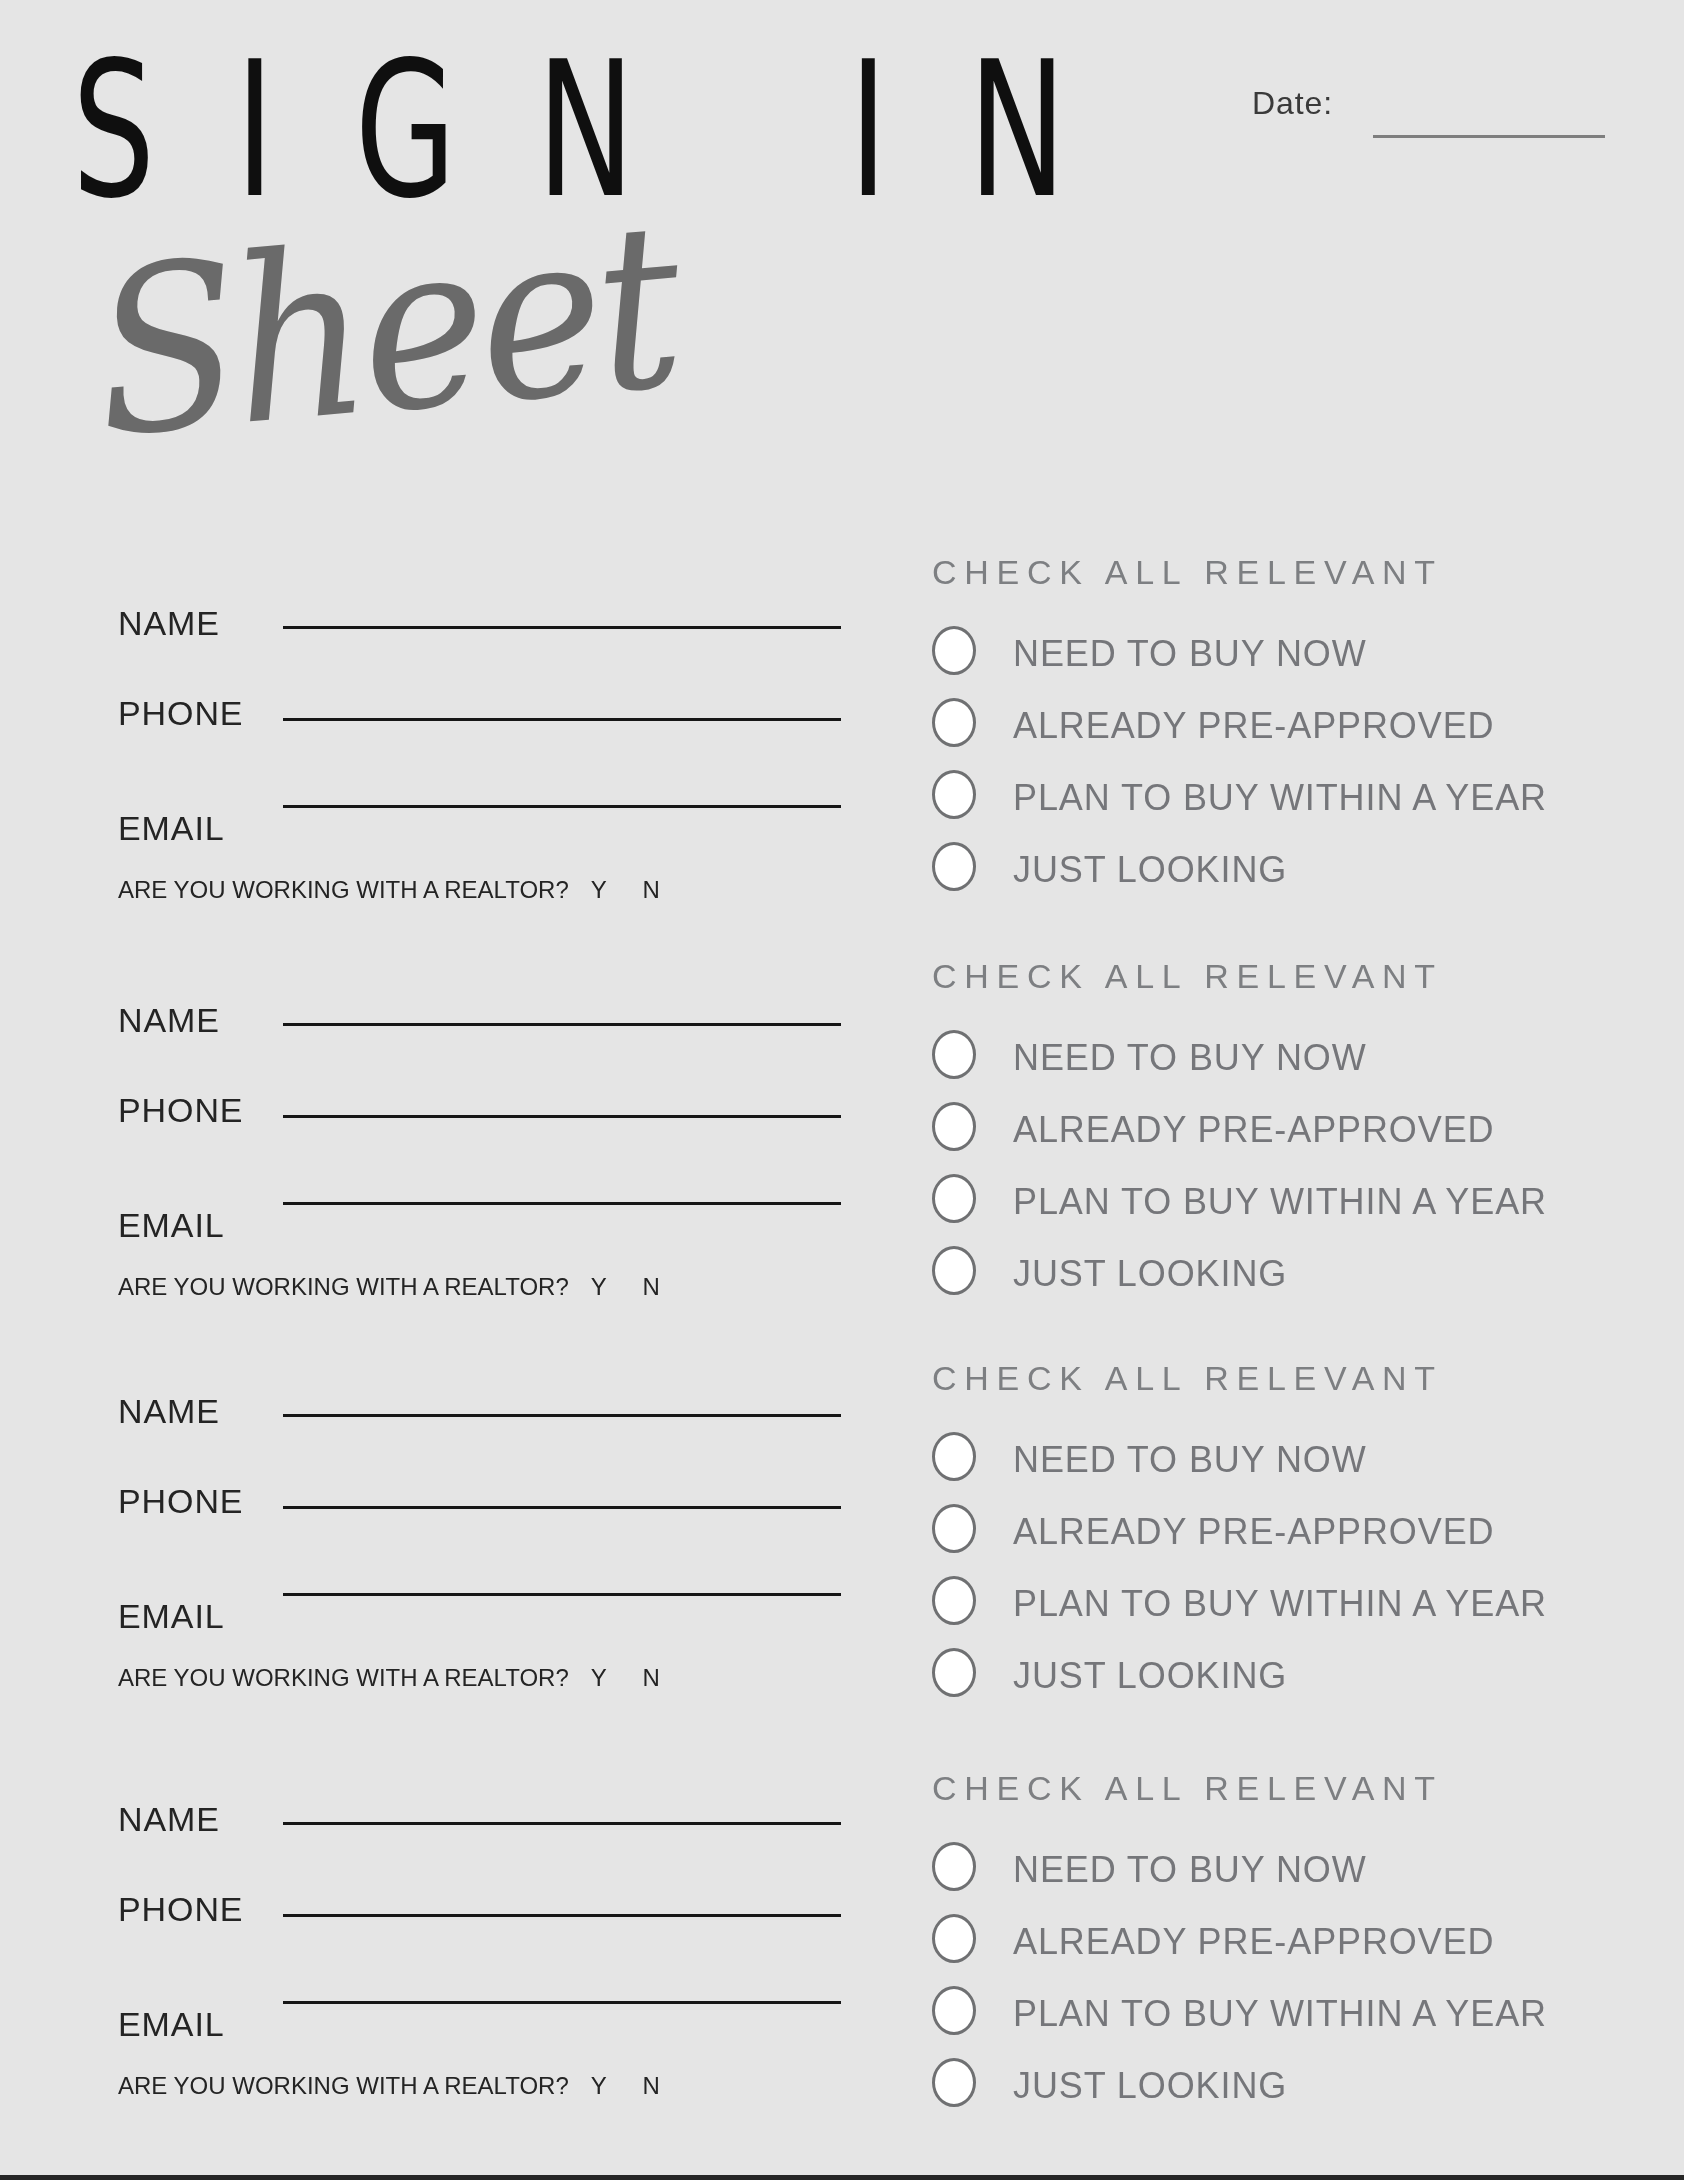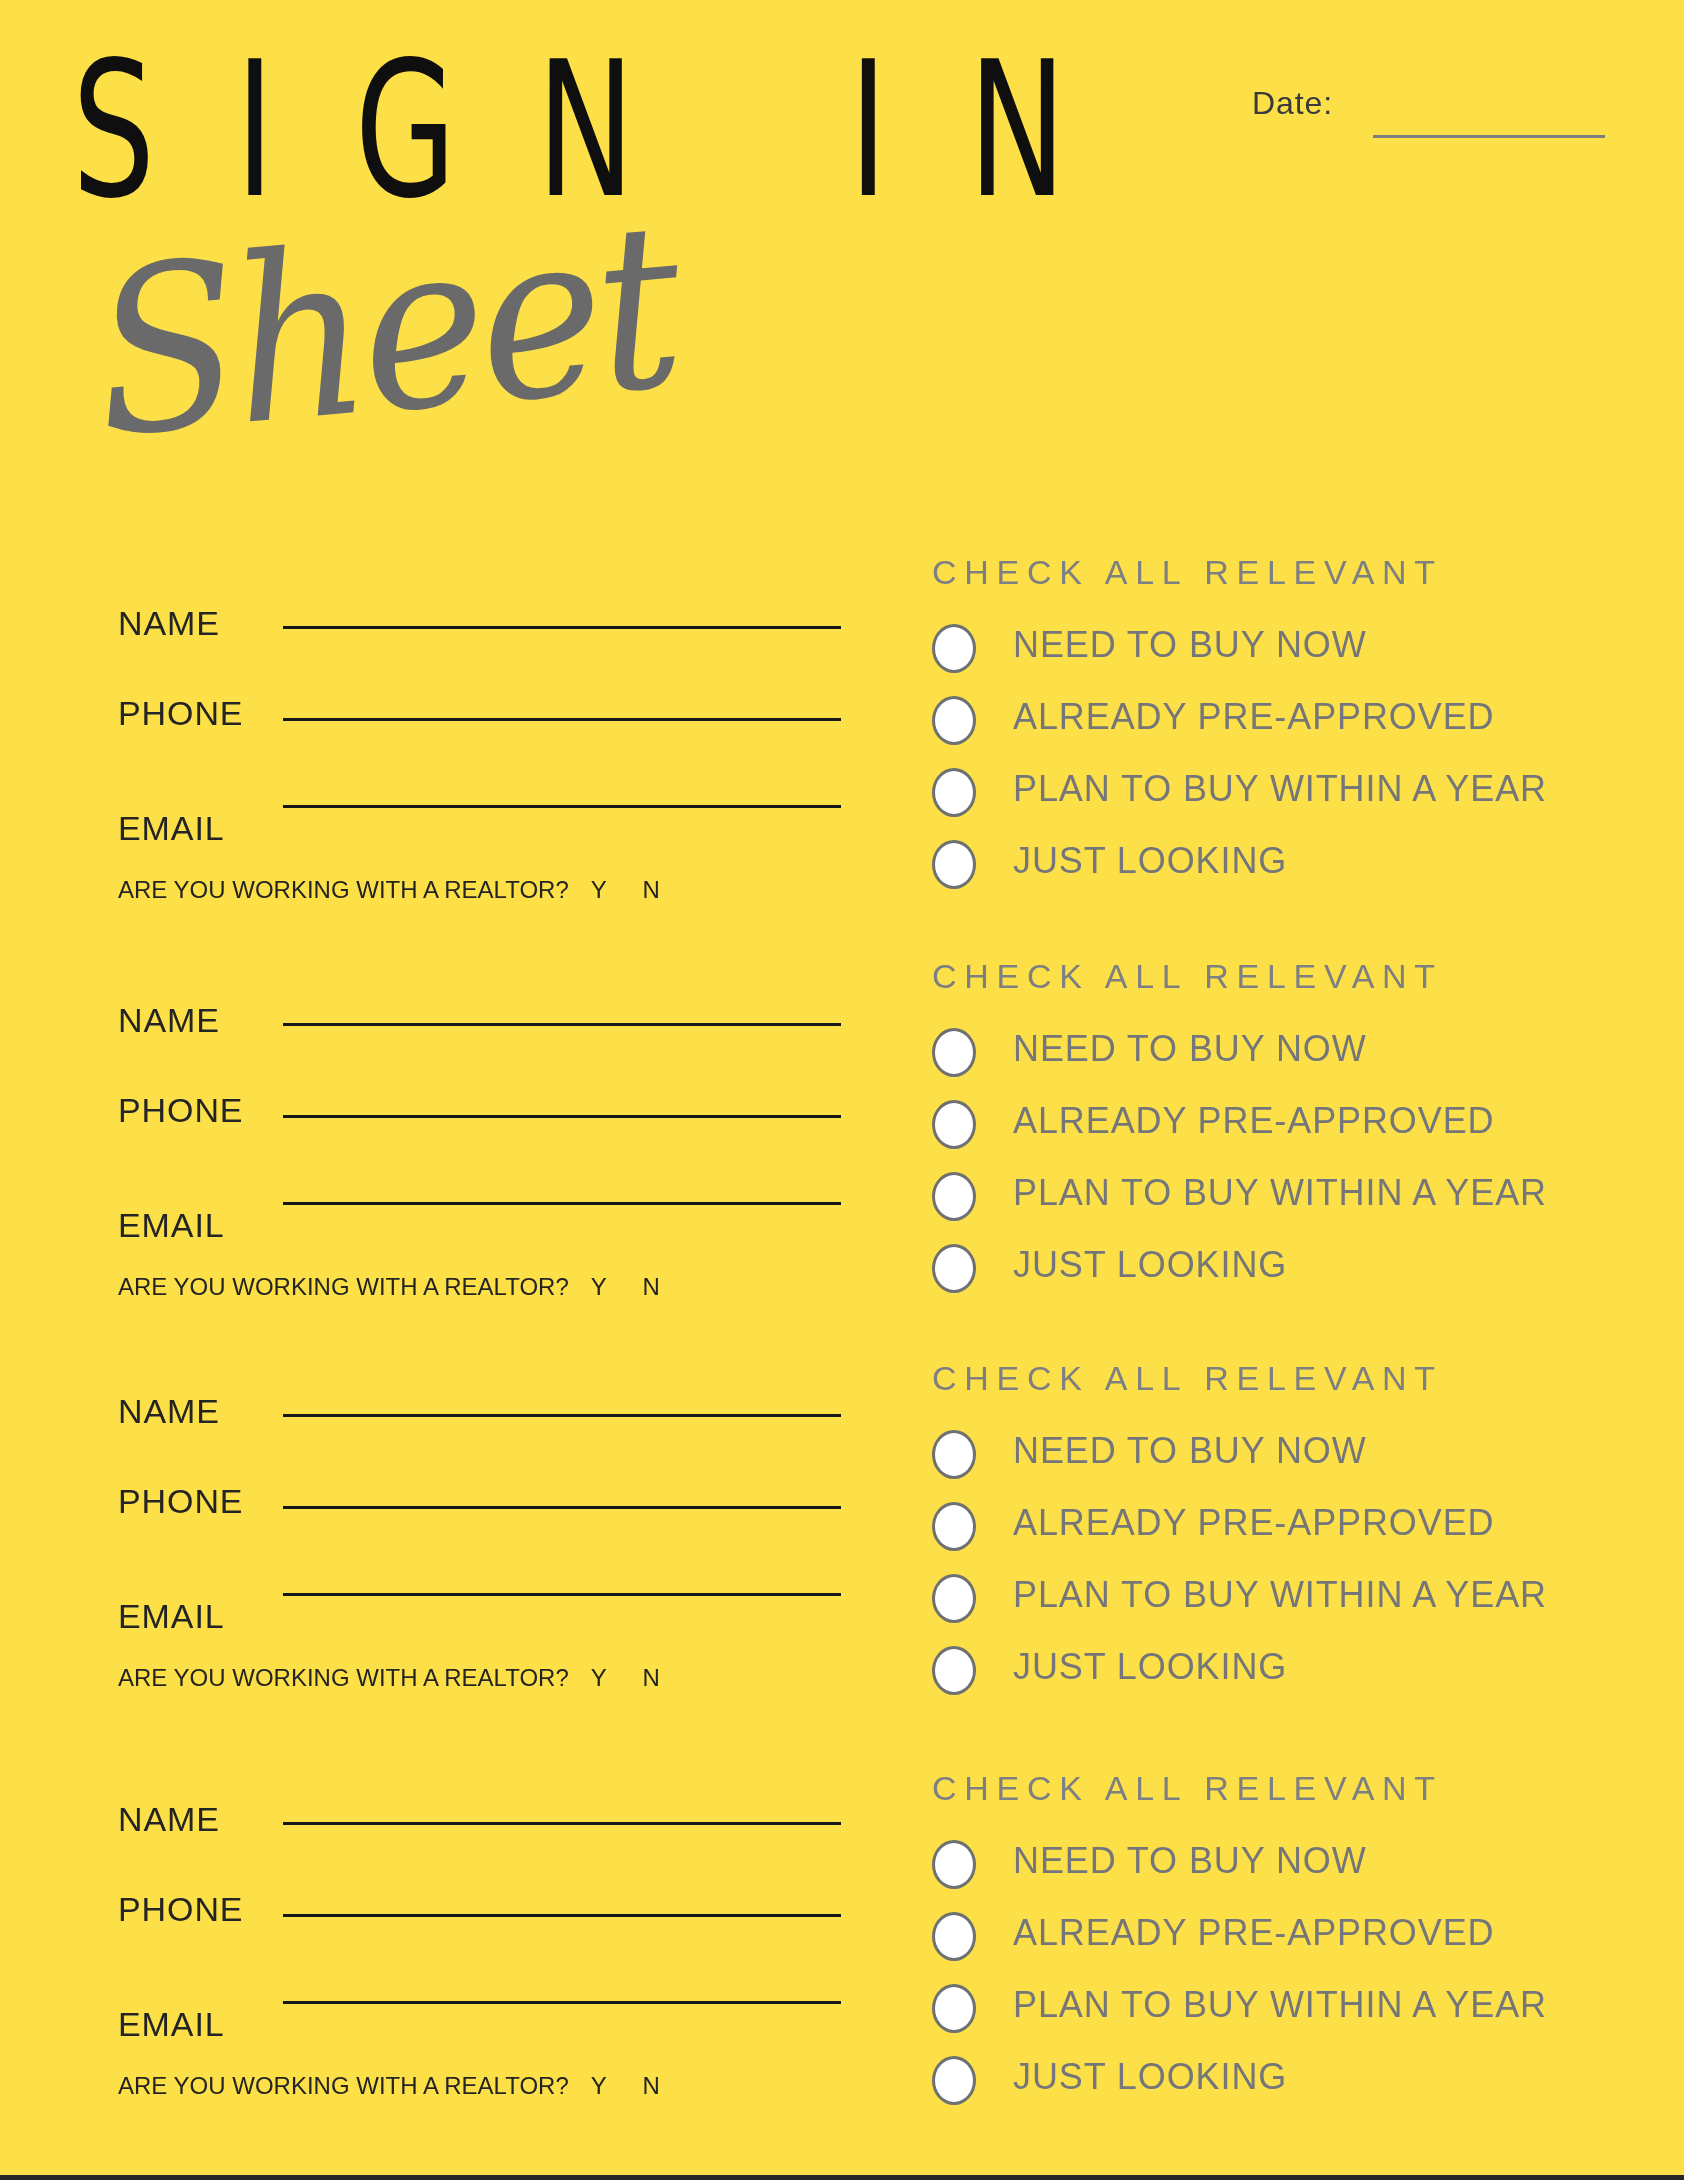--- a/index.html
+++ b/index.html
@@ -1,19 +1,19 @@
 <!DOCTYPE html>
 <html style="font-size:13.6px"><head>
 <meta charset="utf-8">
 <style>
   html,body{margin:0;padding:0;background:#ffffff;}
   .page{
     position:relative;
     width:1685px;height:2181px;
-    background:#fde047;
+    background:#e5e5e5;
     overflow:hidden;
     font-family:"Liberation Sans", sans-serif;
   }
   
   .title{
     position:absolute;left:72px;top:37px;margin:0;
     font-family:"DejaVu Sans", sans-serif;
     font-size:187px;line-height:187px;font-weight:normal;
     letter-spacing:115px;word-spacing:17px;
     color:#0f0f0f;white-space:nowrap;
@@ -56,21 +56,21 @@
   }
   .yn{display:inline-block;margin-left:15.3px;}
   .yn.n{margin-left:29px;}
   
   .check-group{position:absolute;left:932px;width:681px;}
   .check-header{
     margin:0;font-size:34px;line-height:41px;font-weight:normal;
     letter-spacing:7.7px;color:#7d7f82;white-space:nowrap;
   }
   .opts{margin-top:31px;}
-  .opt{display:flex;align-items:flex-start;gap:37px;height:51px;margin-bottom:21px;}
+  .opt{display:flex;align-items:flex-end;gap:37px;height:51px;margin-bottom:21px;}
   .circle{
     flex:none;width:44px;height:49px;box-sizing:border-box;
     border:3.4px solid #6f7072;border-radius:50%;background:#ffffff;
   }
   .opt-label{
     font-size:36px;color:#75767a;letter-spacing:0.9px;white-space:nowrap;
   }
   
   .bottom-edge{
     position:absolute;left:0;top:2175px;width:1685px;height:6px;background:#262626;

